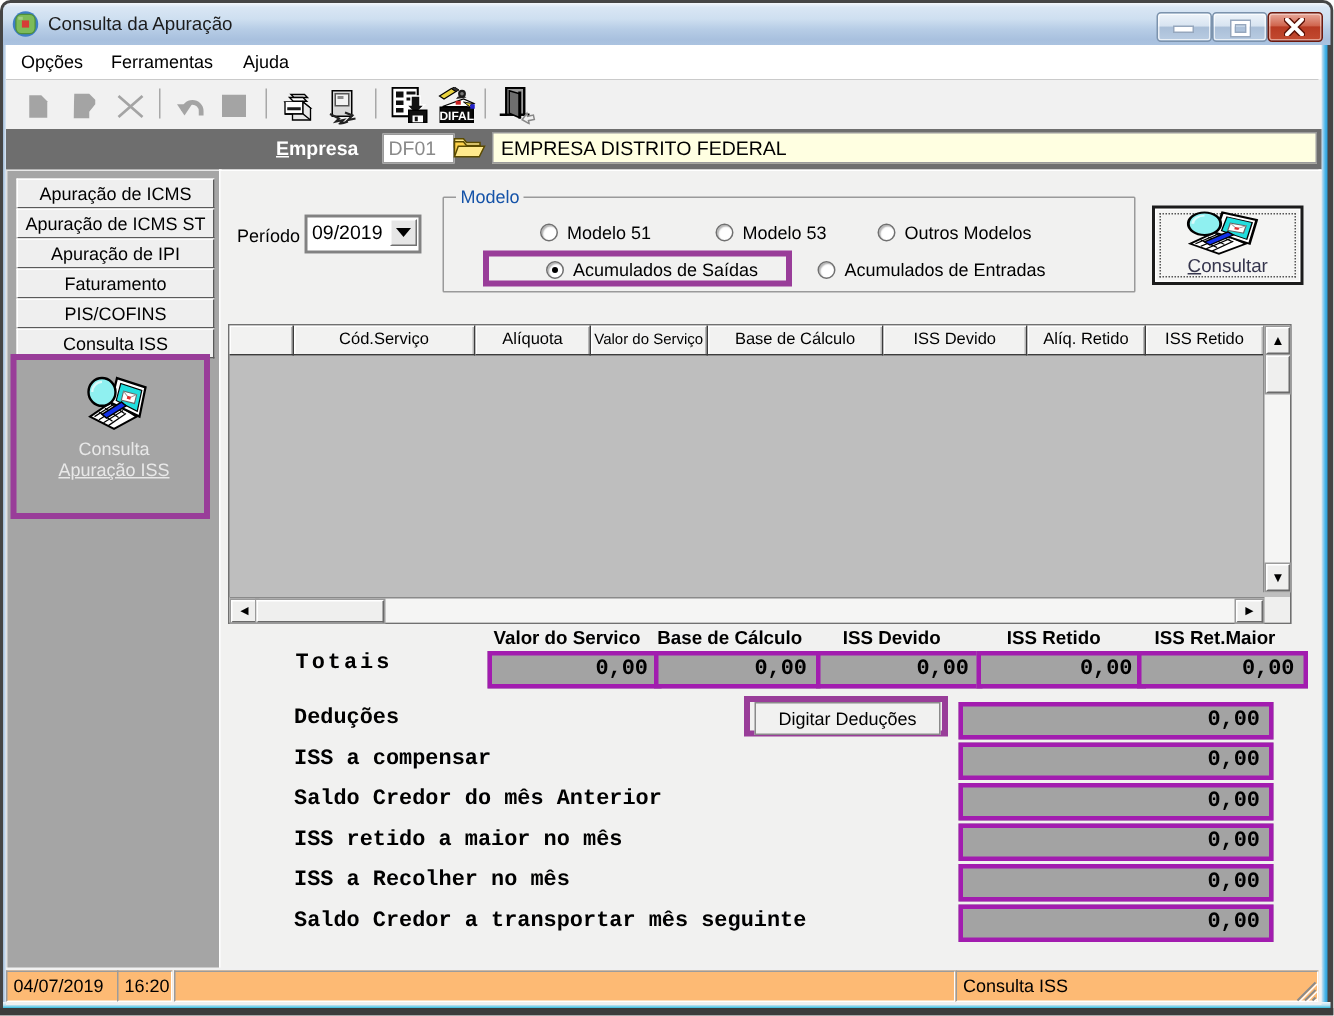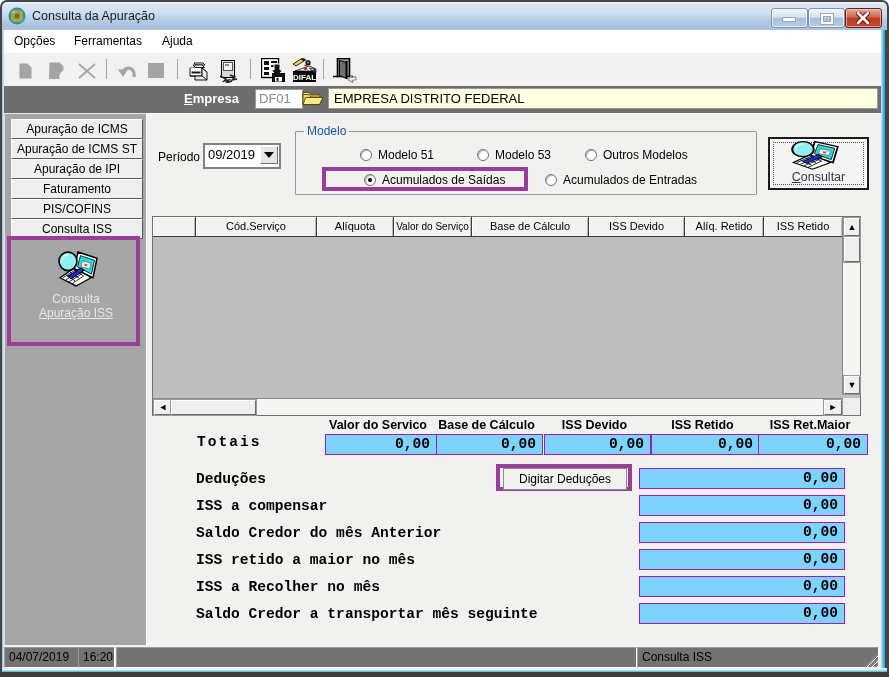--- a/index.html
+++ b/index.html
@@ -60,27 +60,27 @@
   #grid{left:5px;top:102px;width:707px;height:198px;border:1px solid #707070;background:#bebebe;}
   .gh{position:absolute;top:0;height:19px;background:#f2f2f1;border-right:1px solid #3c3c3c;border-bottom:1px solid #3c3c3c;box-shadow:inset 1px 1px 0 #ffffff, inset -1px 0 0 #b8b8b8;
       font-size:11px;white-space:nowrap;overflow:hidden;text-align:center;line-height:19px;color:#000;}
   #vsb{position:absolute;right:0;top:0;width:17px;height:178px;background:#f5f5f4;border-left:1px solid #8a8a8a;}
   #hsb{position:absolute;left:0;bottom:0;height:16px;width:690px;background:#f5f5f4;border-top:1px solid #8a8a8a;}
   .sbbtn{position:absolute;background:#efefee;border:1px solid #fff;border-right-color:#6a6a6a;border-bottom-color:#6a6a6a;box-shadow:0 0 0 1px #9a9a9a;
      font-size:9px;text-align:center;color:#000;}
   .sbthumb{position:absolute;background:#efefee;border:1px solid #fff;border-right-color:#6a6a6a;border-bottom-color:#6a6a6a;box-shadow:0 0 0 1px #9a9a9a;}
   
   .tot-lbl{position:absolute;font-size:12.5px;font-weight:bold;color:#000;text-align:center;}
-  .yfield{position:absolute;height:19px;background:#7dd3fc;border:1px solid #a21caf;font-family:"Liberation Mono",monospace;font-size:14.6px;font-weight:bold;text-align:right;line-height:19px;padding-right:6px;color:#000;}
+  .yfield{position:absolute;height:19px;background:#a3a3a3;border:3px solid #a21caf;font-family:"Liberation Mono",monospace;font-size:14.6px;font-weight:bold;text-align:right;line-height:19px;padding-right:6px;color:#000;}
   .mlabel{position:absolute;font-family:"Liberation Mono",monospace;font-size:14.6px;font-weight:bold;color:#000;}
   #digitar{left:356px;top:354px;width:122px;height:20px;background:#f1f1f0;border:1px solid #8a8a8a;font-size:12px;text-align:center;line-height:20px;}
   #purplebox3{left:349px;top:350px;width:128px;height:19px;border:4px solid #993d99;}
   
   #statusbar{left:4px;top:645px;width:877px;height:25px;background:#f1f1f1;}
-  .spanel{position:absolute;top:2px;height:19px;background:#737373;border:1px solid #9b9b9b;border-bottom-color:#fff;border-right-color:#fff;font-size:12px;line-height:19px;padding-left:4px;color:#000;}
+  .spanel{position:absolute;top:2px;height:19px;background:#fdba74;border:1px solid #9b9b9b;border-bottom-color:#fff;border-right-color:#fff;font-size:12px;line-height:19px;padding-left:4px;color:#000;}
 </style>
 </head>
 <body>
 <div id="win">
   <div class="abs" id="frame"></div>
   <div class="abs" id="titlebar"></div>
   <div class="abs" id="lborder"></div>
   <div class="abs" id="rborder"></div>
   <div class="abs" id="bborder"></div>
   <div class="abs" id="botdark"></div>

